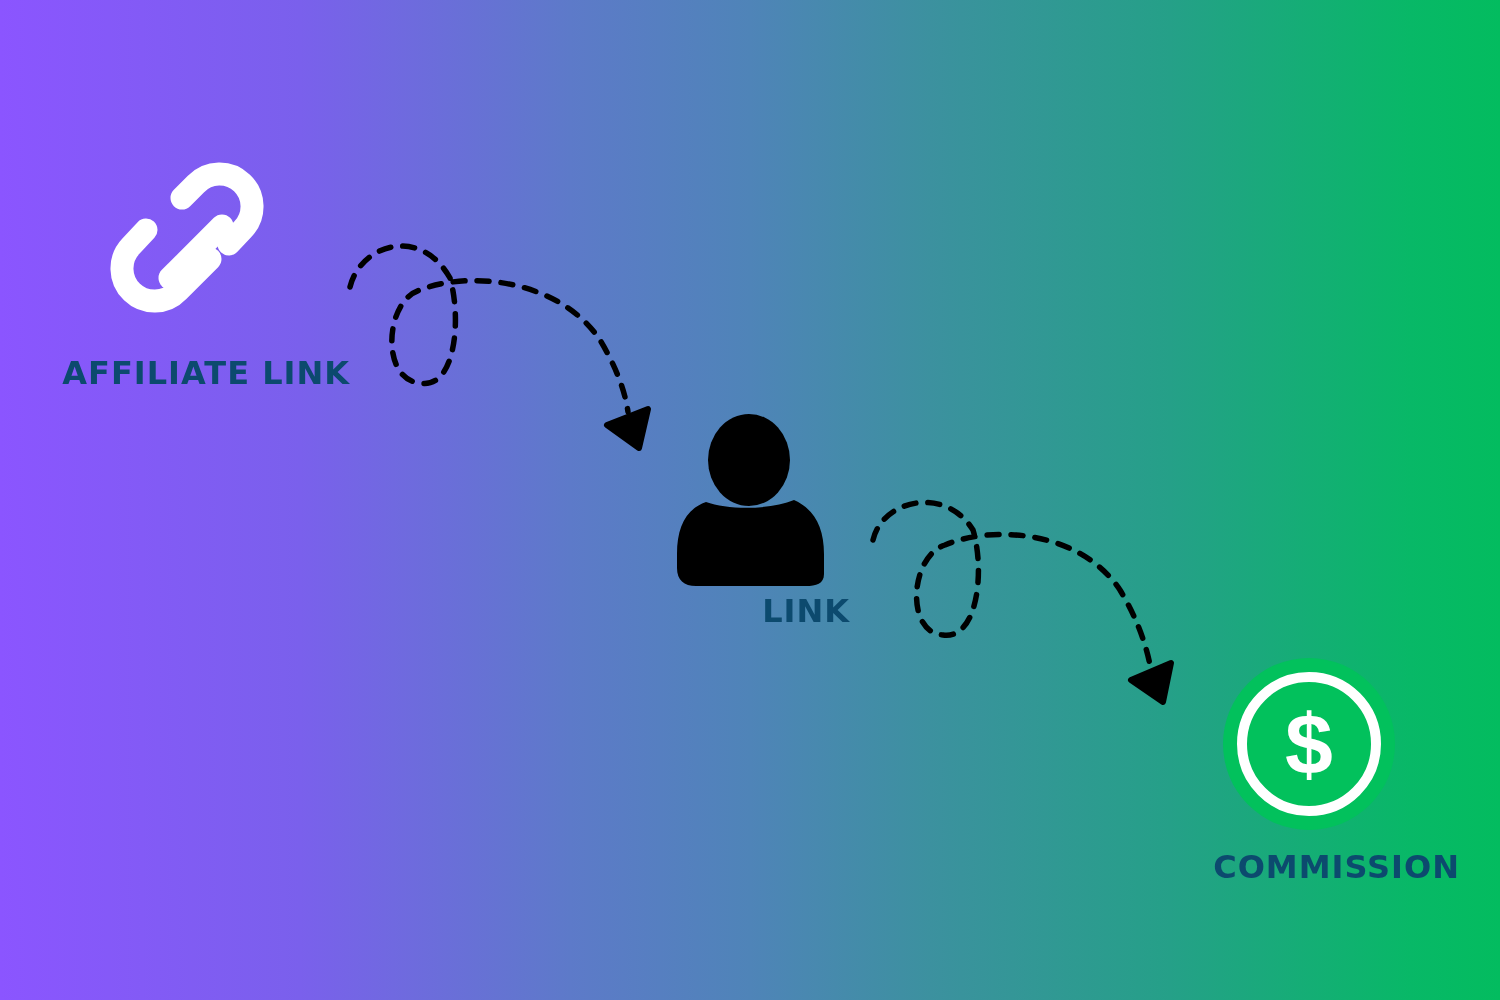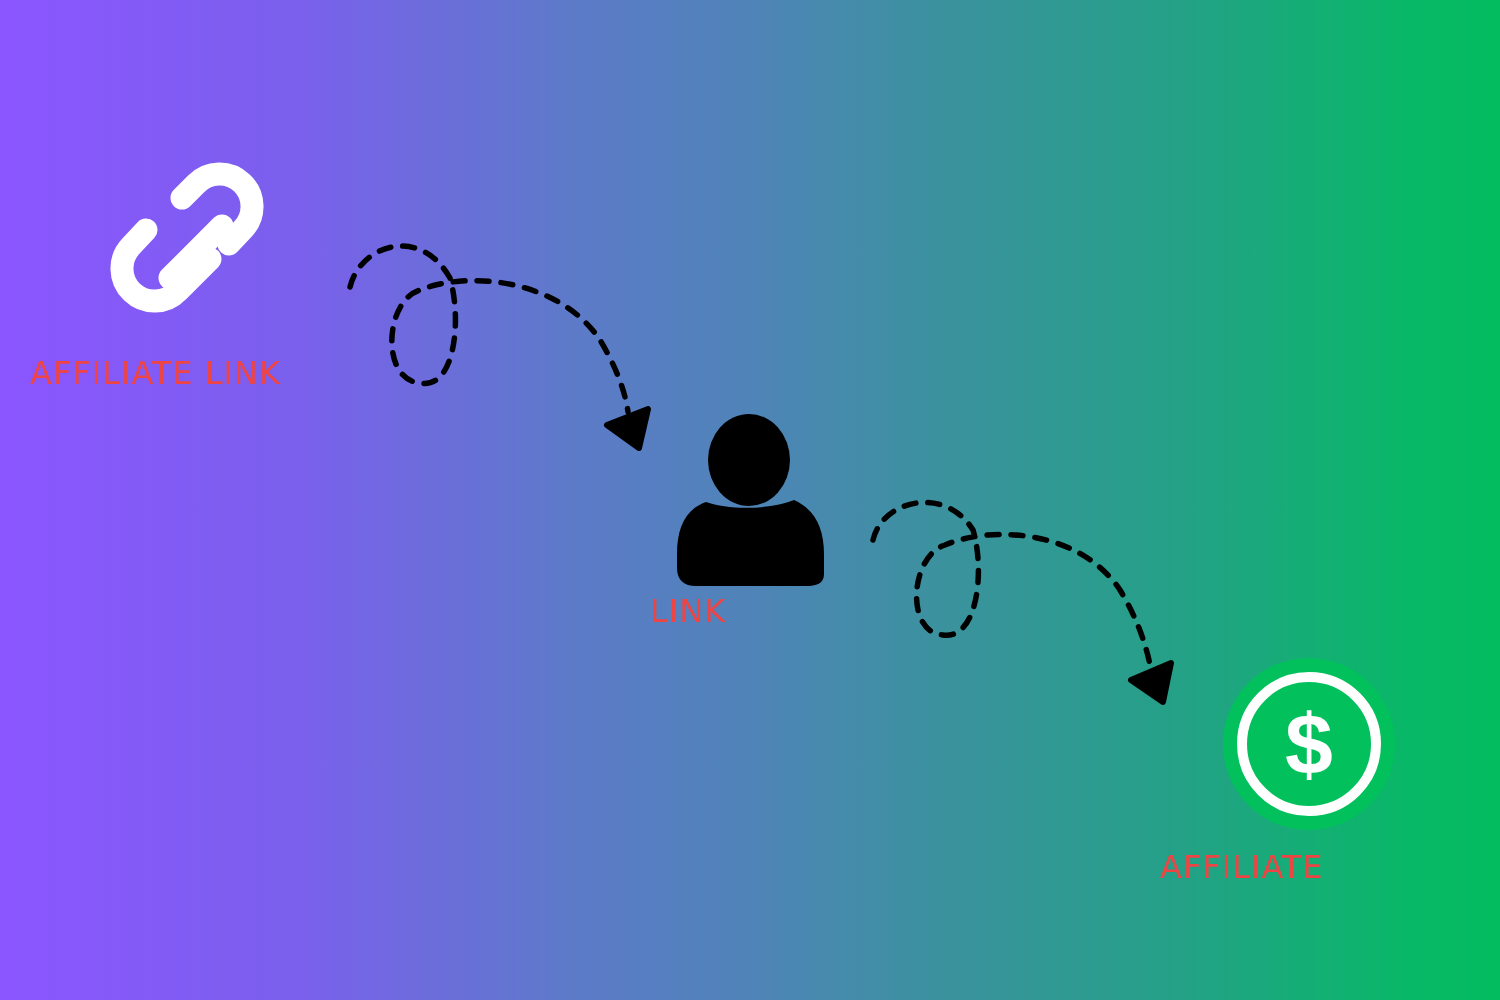--- a/index.html
+++ b/index.html
@@ -2,23 +2,23 @@
 <html><head>
 <meta charset="utf-8">
 <style>
   html, body { margin: 0; padding: 0; }
   body {
     width: 1500px; height: 1000px; overflow: hidden; position: relative;
     background: linear-gradient(90deg, #8b55ff 0%, #7a60ec 20%, #5d7ac9 38%, #4f84b8 50%, #3c919f 62%, #25a088 78%, #08b867 94%, #03bc5f 100%);
     font-family: "DejaVu Sans", sans-serif;
   }
   .label {
-    position: absolute; color: #ef4444; font-weight: normal;
+    position: absolute; color: #0c4a6e; font-weight: bold;
     font-family: "DejaVu Sans", sans-serif; letter-spacing: 1px;
-    white-space: nowrap; text-align: left;
+    white-space: nowrap; text-align: right;
   }
   svg { position: absolute; overflow: visible; }
 </style>
 </head>
 <body>
 
 <svg style="left:100px;top:158px;" width="180" height="180" viewBox="0 0 180 180">
   <g fill="none" stroke="#ffffff" stroke-width="23" stroke-linecap="round">
     <path d="M 48 72 L 33 88 A 32 32 0 0 0 80 133 L 112 101" transform="translate(-2,0)"></path>
     <path d="M 82 40 L 96 26 A 32 32 0 0 1 143 71 L 129 86"></path>
@@ -41,13 +41,13 @@
 <svg style="left:0;top:0;" width="1500" height="1000">
   <path d="M 873 540 C 882 500 945 485 973 530 C 985 570 978 640 943 635 C 905 633 910 556 945 545 C 992 525 1080 530 1120 590 C 1135 615 1145 640 1150 665" fill="none" stroke="#000" stroke-width="5.5" stroke-dasharray="12 12" stroke-linecap="round"></path>
   <path d="M 1131 680 L 1171 663 L 1163 702 Z" fill="#000" stroke="#000" stroke-width="6" stroke-linejoin="round"></path>
 </svg>
 
 <svg style="left:1220px;top:658px;" width="178" height="178" viewBox="0 0 178 178">
   <circle cx="89" cy="86" r="86" fill="#02c15c"></circle>
   <circle cx="89" cy="86" r="67" fill="none" stroke="#ffffff" stroke-width="10"></circle>
   <text x="89" y="116" text-anchor="middle" font-family="Liberation Sans, sans-serif" font-weight="bold" font-size="86" fill="#ffffff">$</text>
 </svg>
-<div class="label" style="left:1160px;top:848px;width:300px;font-size:32px;">AFFILIATE</div>
+<div class="label" style="left:1160px;top:848px;width:300px;font-size:32px;">COMMISSION</div>
 
 </body></html>

